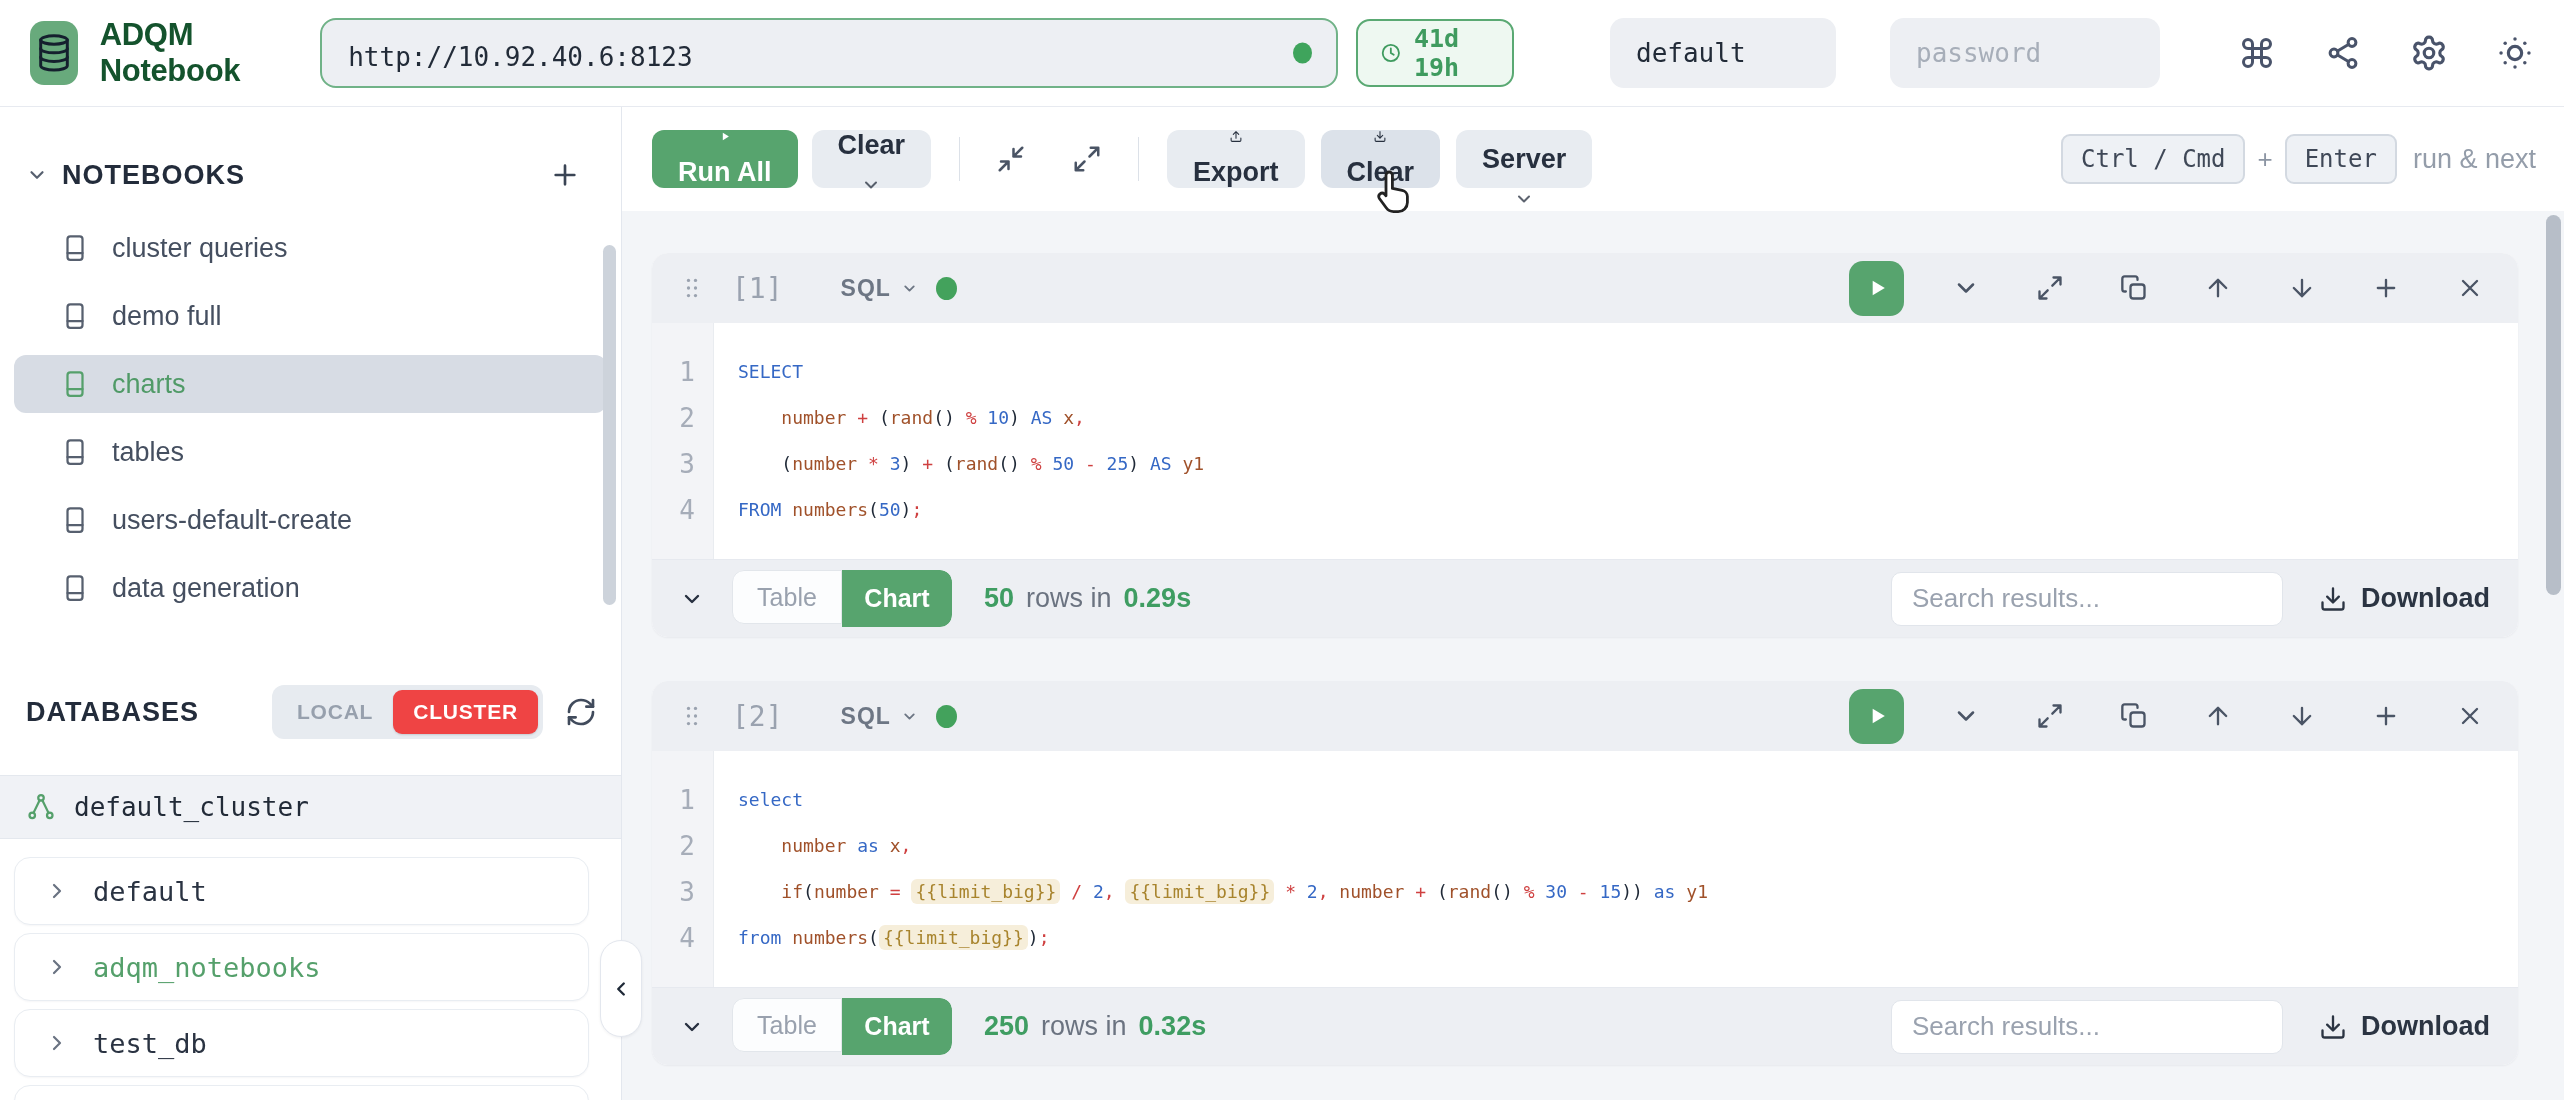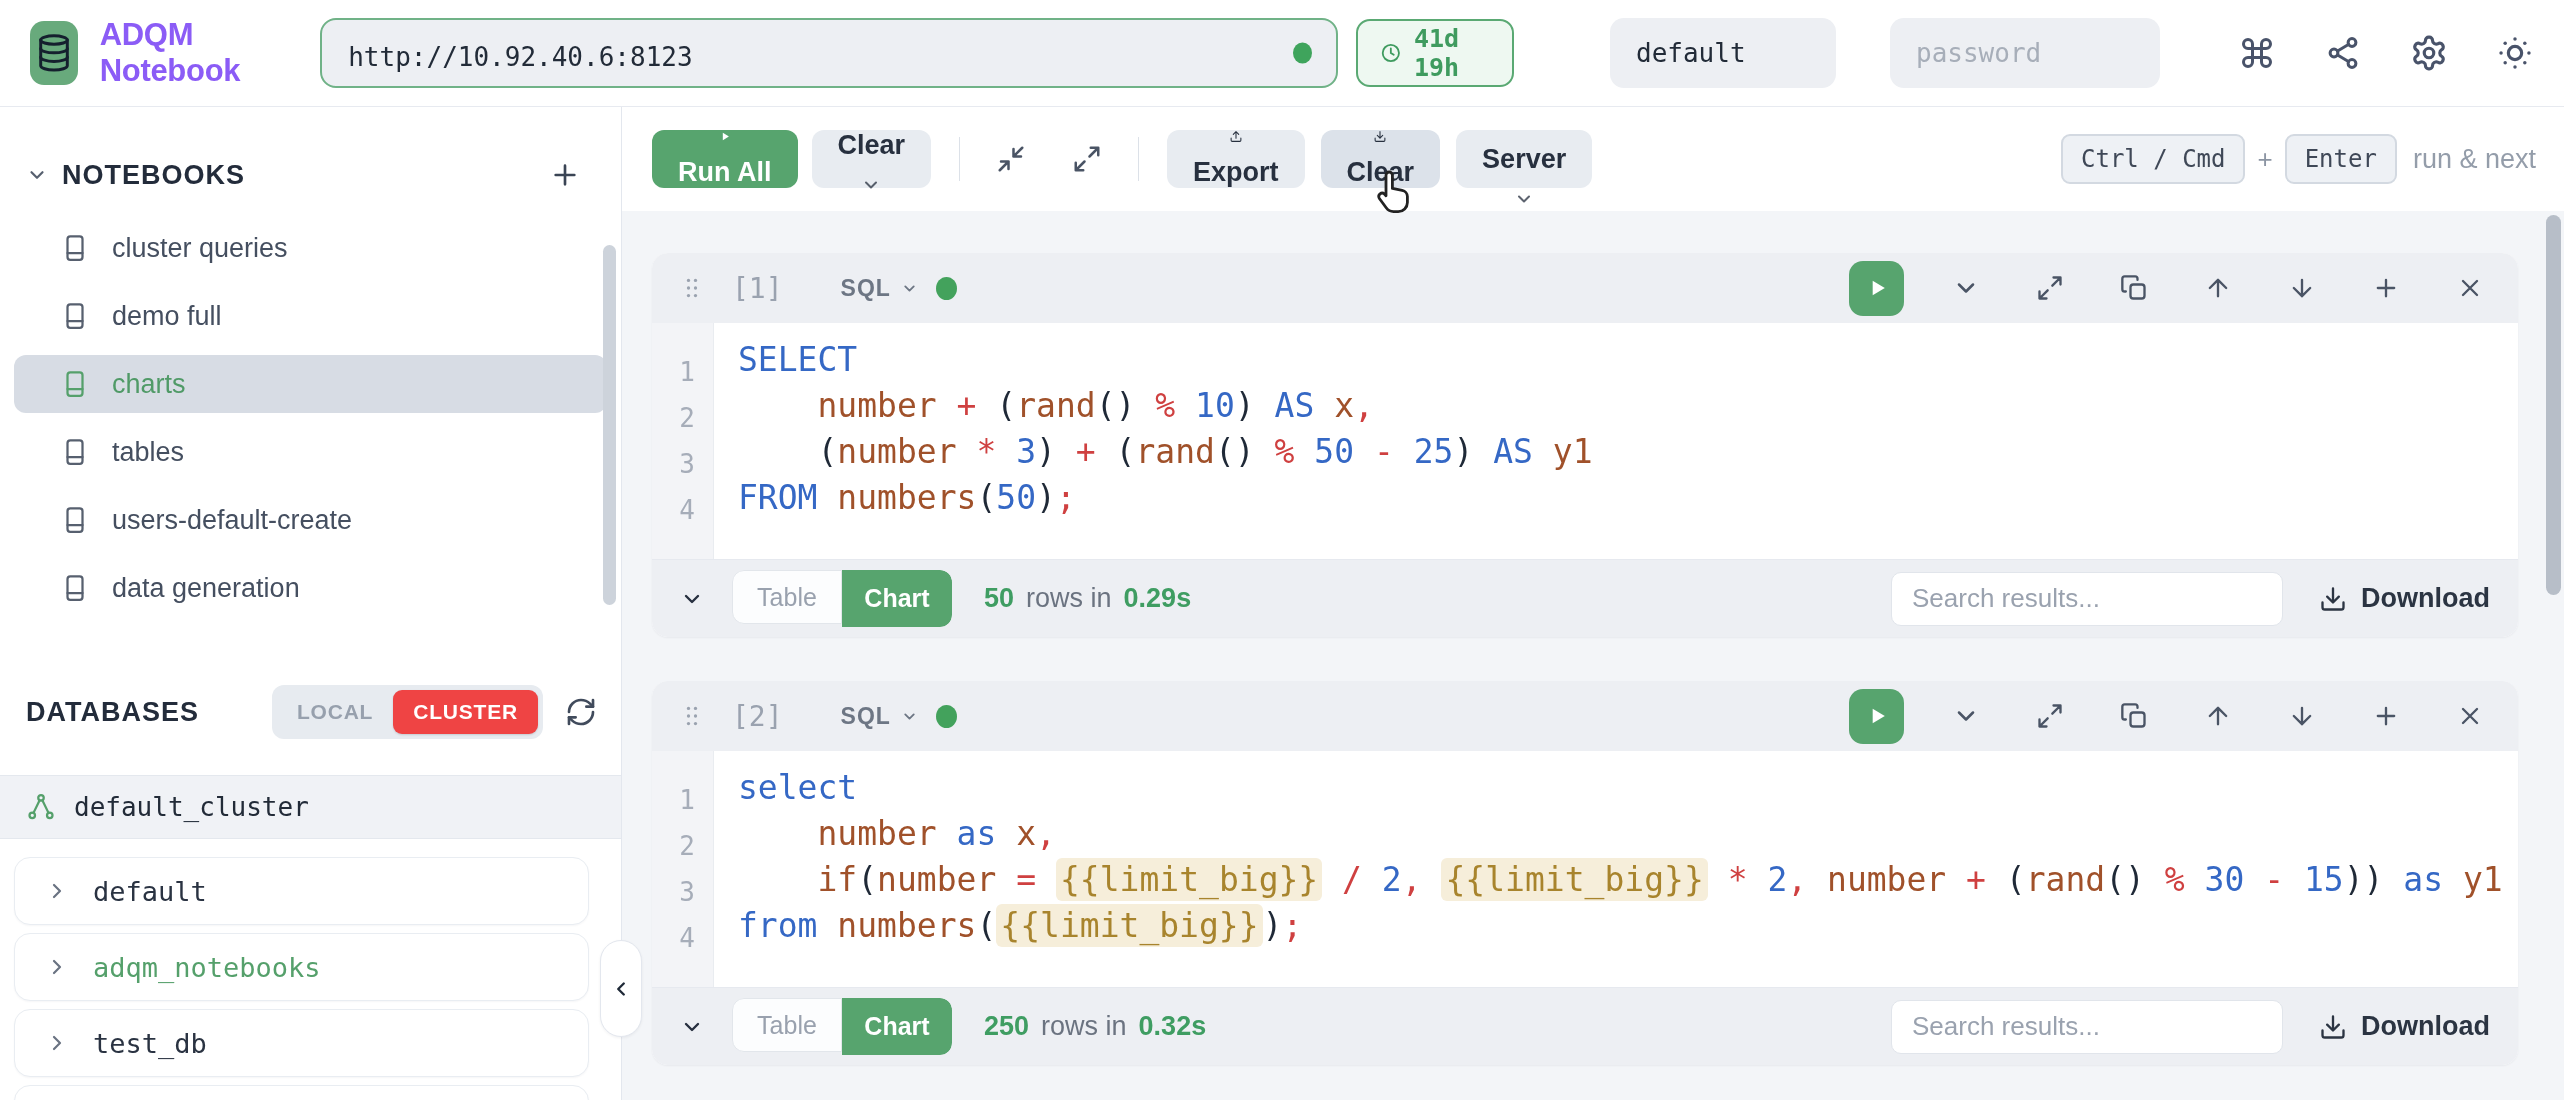--- a/index.html
+++ b/index.html
@@ -5,21 +5,21 @@
   * { margin:0; padding:0; box-sizing:border-box; }
   html,body { width:2564px; height:1100px; overflow:hidden; background:#fff;
               font-family:"Liberation Sans", sans-serif; color:#222b38; }
   .app { width:2564px; height:1100px; display:flex; flex-direction:column; }
 
   
   .header { height:107px; background:#fff; border-bottom:1px solid #e7eaf0;
             display:flex; align-items:center; padding:0 30px; flex:0 0 auto; }
   .logo { width:64px; height:64px; border-radius:14px; background:#68aa7c;
           display:flex; align-items:center; justify-content:center; color:#15202e; }
-  .app-title { font-size:31px; font-weight:800; color:#8b5cf6; margin-left:22px; letter-spacing:-0.3px; }
+  .app-title { font-size:31px; font-weight:800; color:#14532d; margin-left:22px; letter-spacing:-0.3px; }
   .url-wrap { position:relative; margin-left:40px; }
   .url-input { width:1018px; height:70px; background:#edeff3; border:2px solid #70b287;
                border-radius:16px; font-family:"DejaVu Sans Mono", monospace; font-size:26px;
                color:#222b38; padding:8px 60px 0 26px; outline:none; }
   .url-dot { position:absolute; right:26px; top:50%; transform:translateY(-50%);
              width:19px; height:21px; border-radius:50%; background:#3fa45c; }
   .uptime { margin-left:18px; height:68px; display:flex; align-items:center; gap:12px;
             border:2px solid #5aa973; background:#eef8f1; border-radius:14px; padding:0 22px;
             color:#3f9b5f; font-family:"DejaVu Sans Mono", monospace; font-size:25px; font-weight:600; }
   .tx-input { height:70px; background:#edeff3; border:none; border-radius:14px; outline:none;
@@ -103,22 +103,22 @@
                font-size:23px; font-weight:700; letter-spacing:1px; cursor:pointer; }
   .status-dot { width:21px; height:23px; border-radius:50%; background:#43a25c; margin-left:18px; }
   .ch-spacer { flex:1; }
   .cell-actions { display:flex; align-items:center; gap:40px; color:#3f4958; }
   .play-btn { width:55px; height:55px; border-radius:14px; background:#57a46e; border:none;
               display:flex; align-items:center; justify-content:center; color:#fff; cursor:pointer; }
   .cell-editor { display:flex; }
   .gutter { width:62px; background:#f3f4f7; border-right:1px solid #e9ecf0; padding:26px 18px 26px 0;
             text-align:right; font-family:"DejaVu Sans Mono", monospace; font-size:26px;
             color:#a6adb9; line-height:46px; flex:0 0 auto; border-radius:0; }
-  .code-lines { padding:14px 20px 26px 24px; font-family:"DejaVu Sans Mono", monospace;
-                font-size:33px; line-height:46px; color:#1f2937; white-space:pre; flex:1; cursor:text; }
+  .code-lines { padding:26px 20px 26px 24px; font-family:"DejaVu Sans Mono", monospace;
+                font-size:18px; line-height:46px; color:#1f2937; white-space:pre; flex:1; cursor:text; }
   .tok-kw { color:#3568c5; } .tok-id { color:#a0512a; } .tok-num { color:#3568c5; }
   .tok-op { color:#cf4040; } .tok-pl { color:#1f2937; }
   .tok-tv { color:#a8842d; background:#f6eeda; border-radius:6px; padding:2px 4px; }
   .cell-footer { height:78px; background:#edeff3; border-top:1px solid #e6e9ef;
                  border-radius:0 0 16px 16px; display:flex; align-items:center; padding:0 28px; }
   .res-chev { color:#27303f; display:flex; cursor:pointer; }
   .seg { display:flex; margin-left:28px; border-radius:12px; overflow:hidden; }
   .seg-table { height:54px; min-width:110px; background:#fcfdfe; border:1px solid #e2e6eb;
                border-radius:12px 0 0 12px; color:#99a1ae; font-size:25px; display:flex;
                align-items:center; justify-content:center; cursor:pointer; padding:0 20px; }

